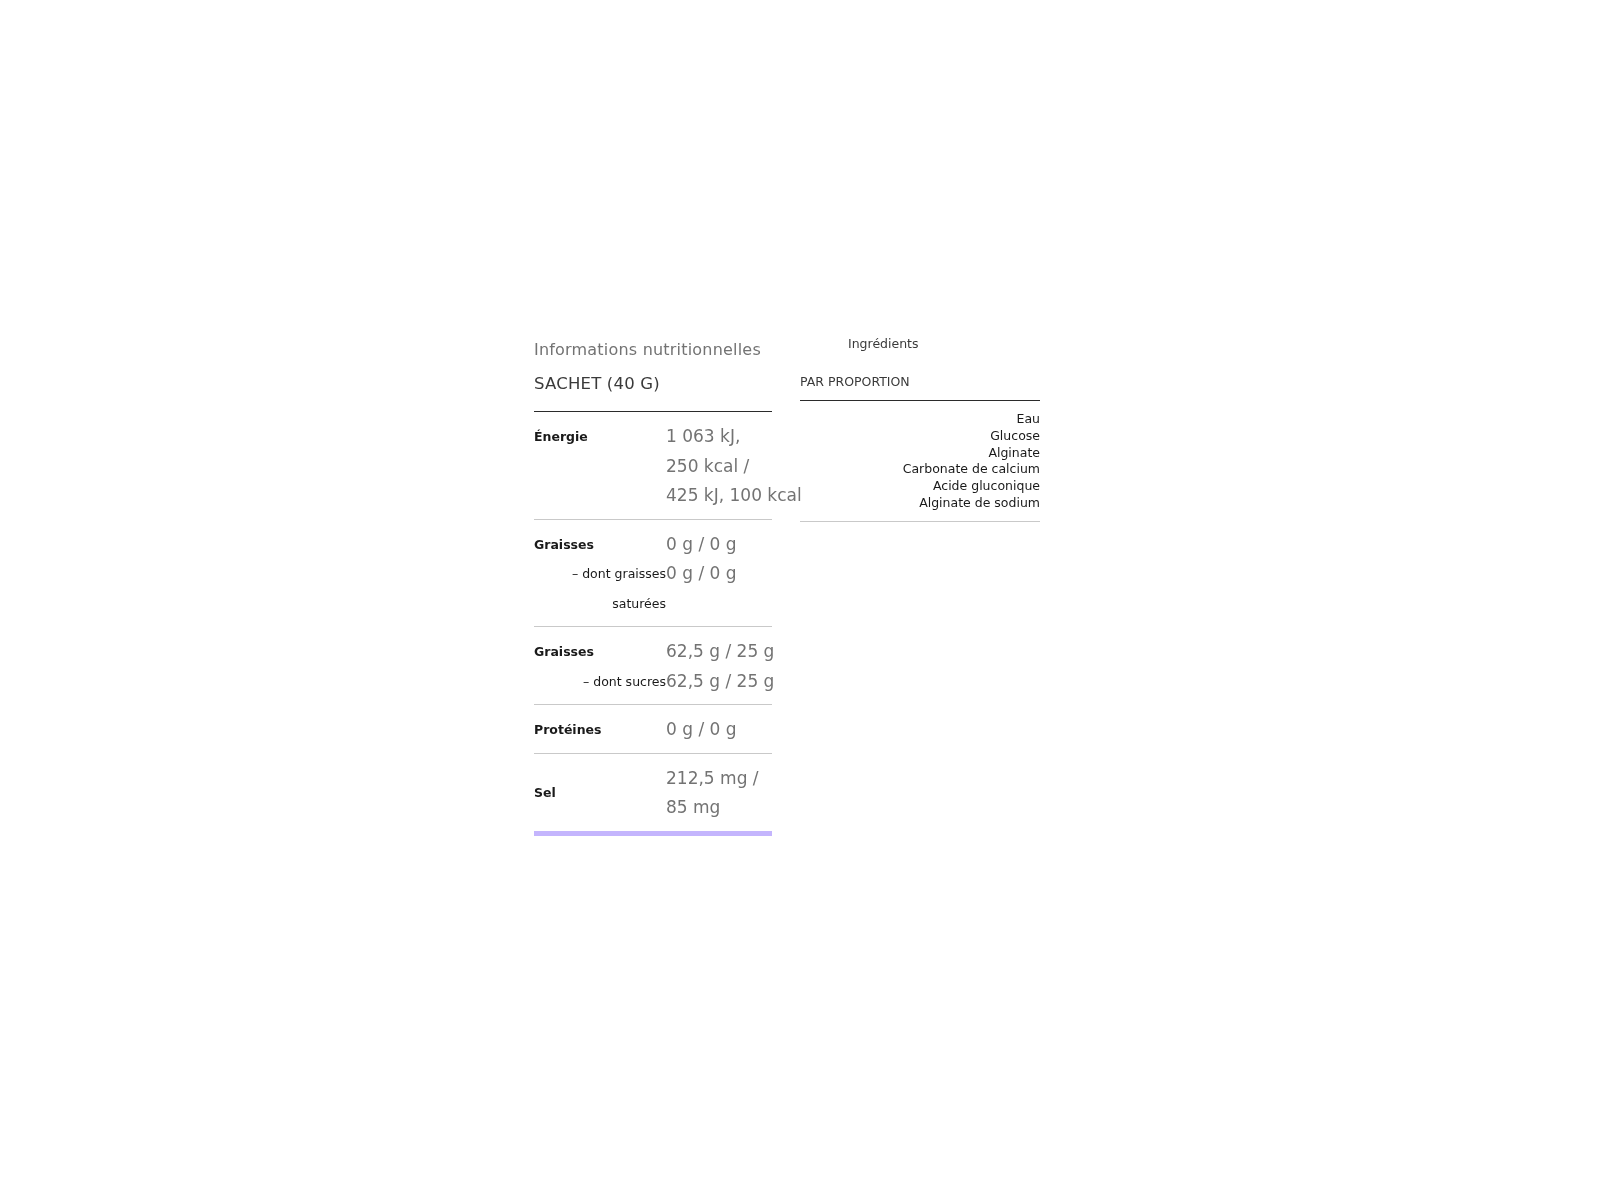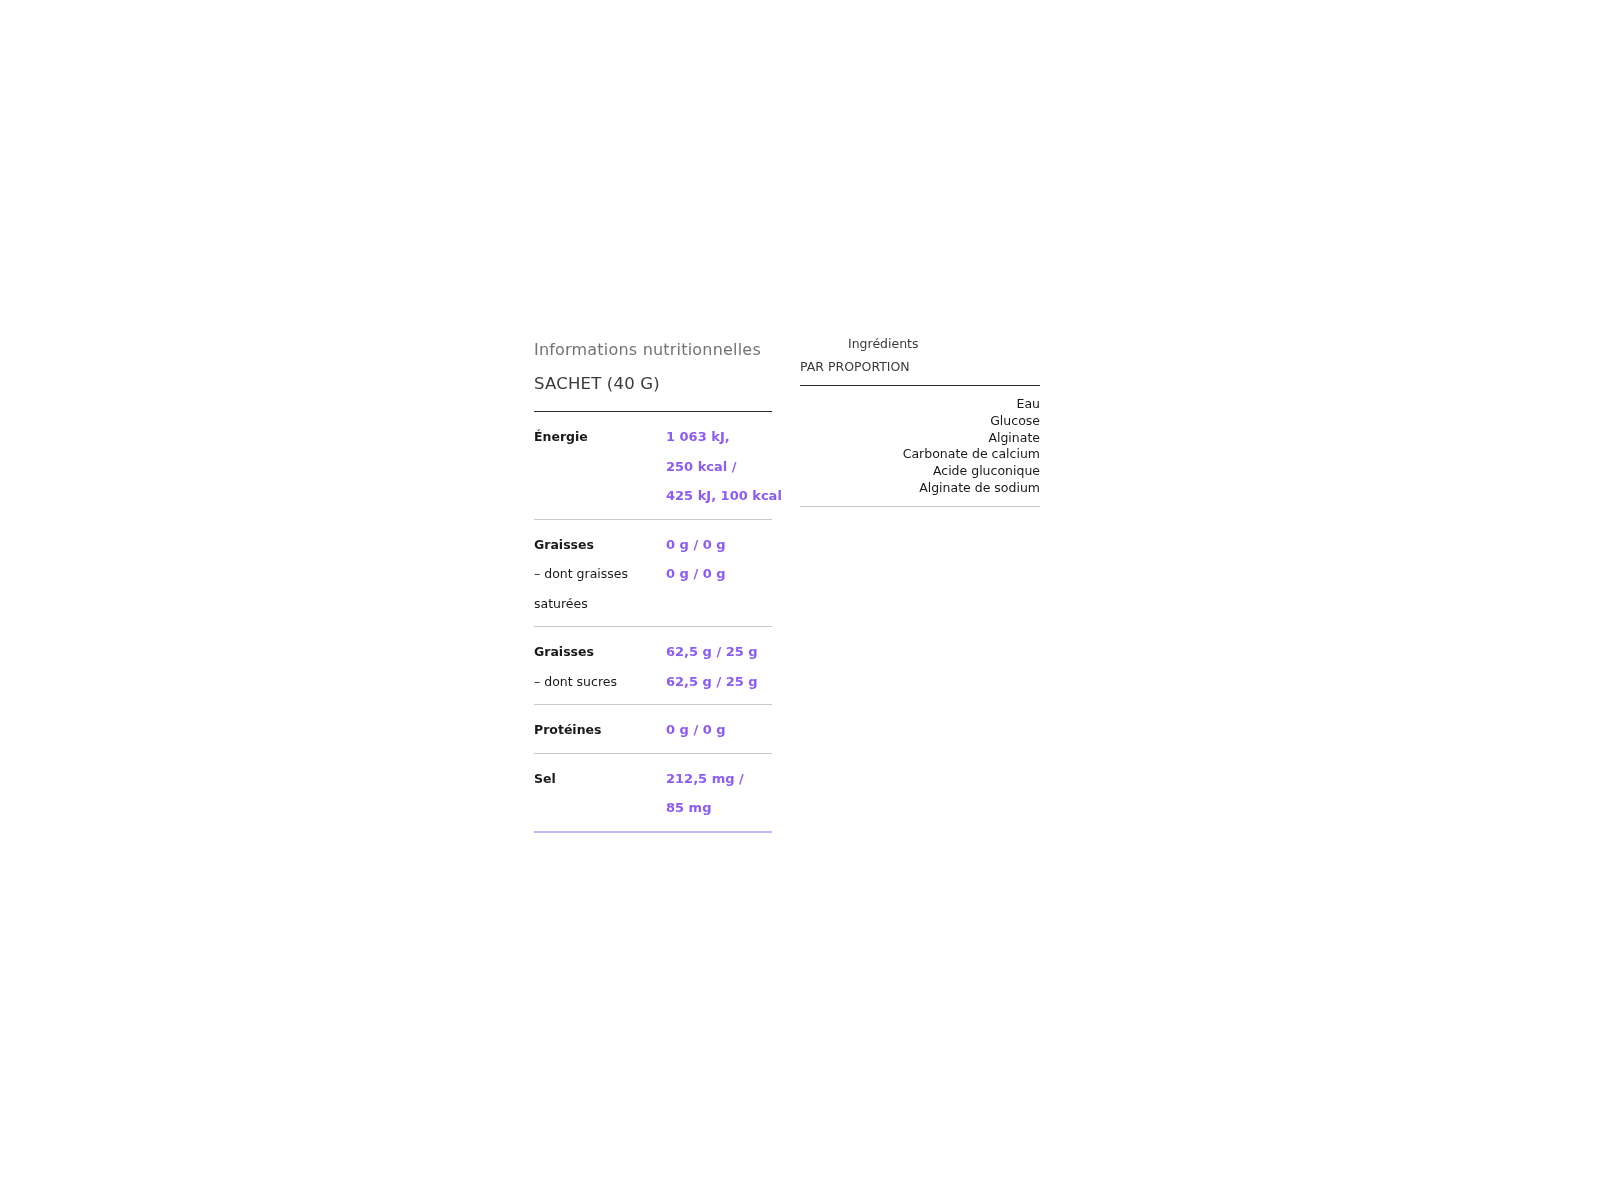--- a/index.html
+++ b/index.html
@@ -54,45 +54,47 @@
     width: 238px;
   }
 
   .nut-group {
     border-bottom: 1px solid #c9c9c9;
     padding: 10px 0 8px 0;
     display: flex;
     align-items: flex-start;
   }
   .nut-group:last-child {
-    border-bottom: 2px solid #c4b5fd;
+    border-bottom: 5px solid #c4b5fd;
+    align-items: center;
   }
 
   .nut-labels {
     width: 132px;
     flex: 0 0 132px;
   }
   .nut-values {
     flex: 1 1 auto;
   }
 
   .nut-label {
     font-size: 12.5px;
     line-height: 29.5px;
     color: #1a1a1a;
     font-weight: 700;
   }
   .nut-label.sub {
     font-weight: 400;
+    text-align: right;
   }
   .nut-value {
-    font-size: 13px;
+    font-size: 17px;
     line-height: 29.5px;
-    color: #8b5cf6;
-    font-weight: 700;
+    color: #737373;
+    font-weight: 400;
     white-space: nowrap;
   }
 
   
   .ingredients-panel {
     position: absolute;
     left: 800px;
     top: 333px;
     width: 240px;
   }
@@ -101,21 +103,21 @@
     line-height: 21px;
     color: #3a3a3a;
     font-weight: 400;
     margin-left: 48px;
   }
   .ingredients-sub {
     font-size: 12.5px;
     line-height: 21px;
     color: #3a3a3a;
     font-weight: 400;
-    margin-top: 2px;
+    margin-top: 17px;
   }
   .ing-rule-top {
     border-top: 1px solid #2b2b2b;
     margin-top: 8px;
     width: 240px;
   }
   .ing-list {
     list-style: none;
     margin: 0;
     padding: 10px 0 9px 0;

